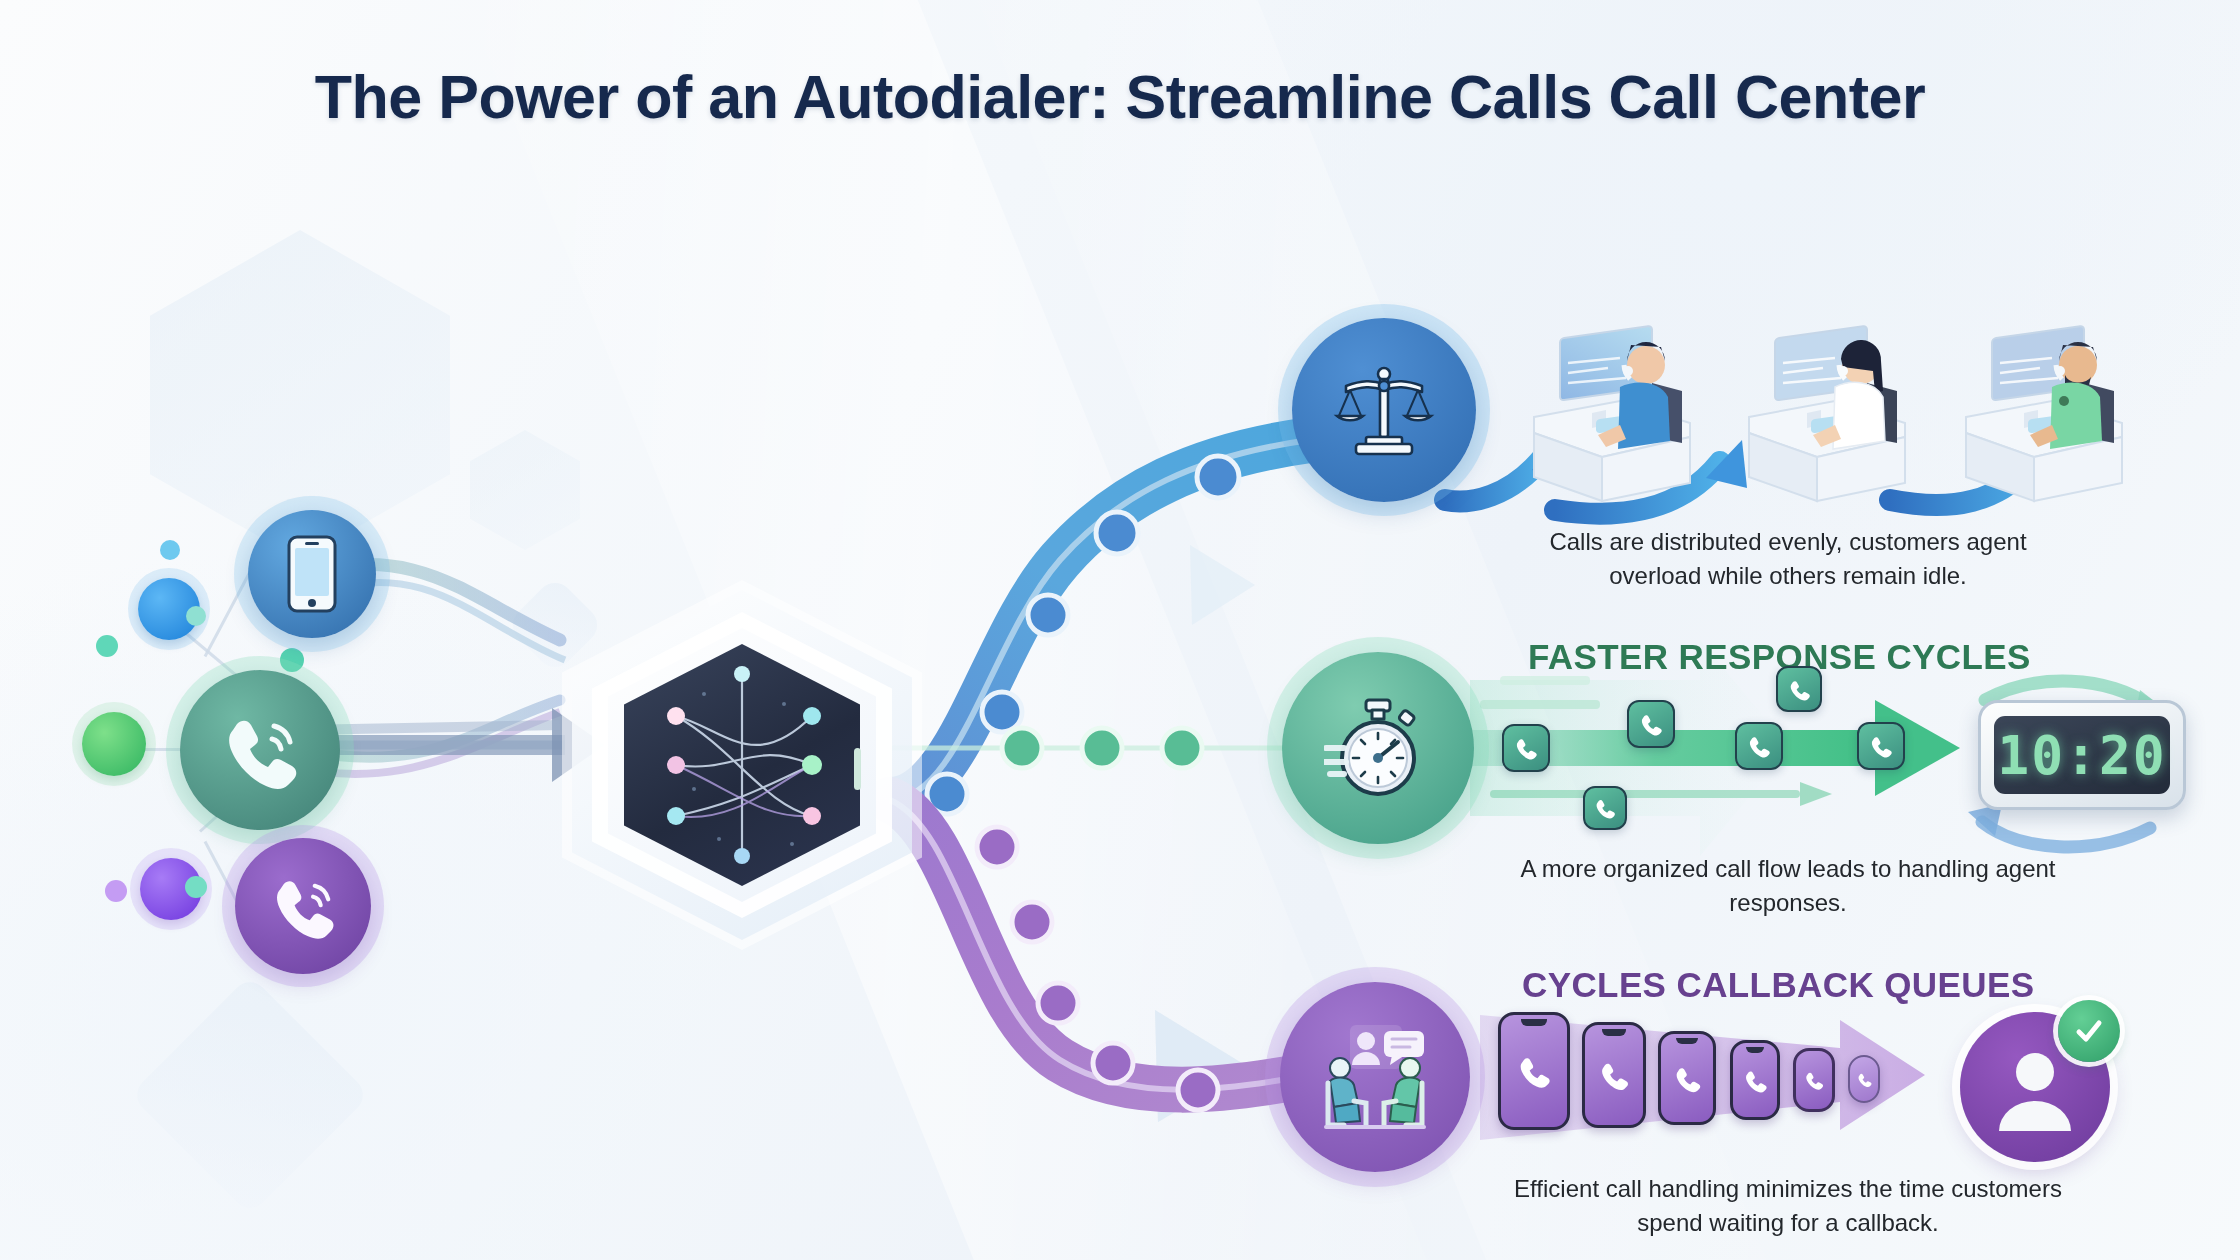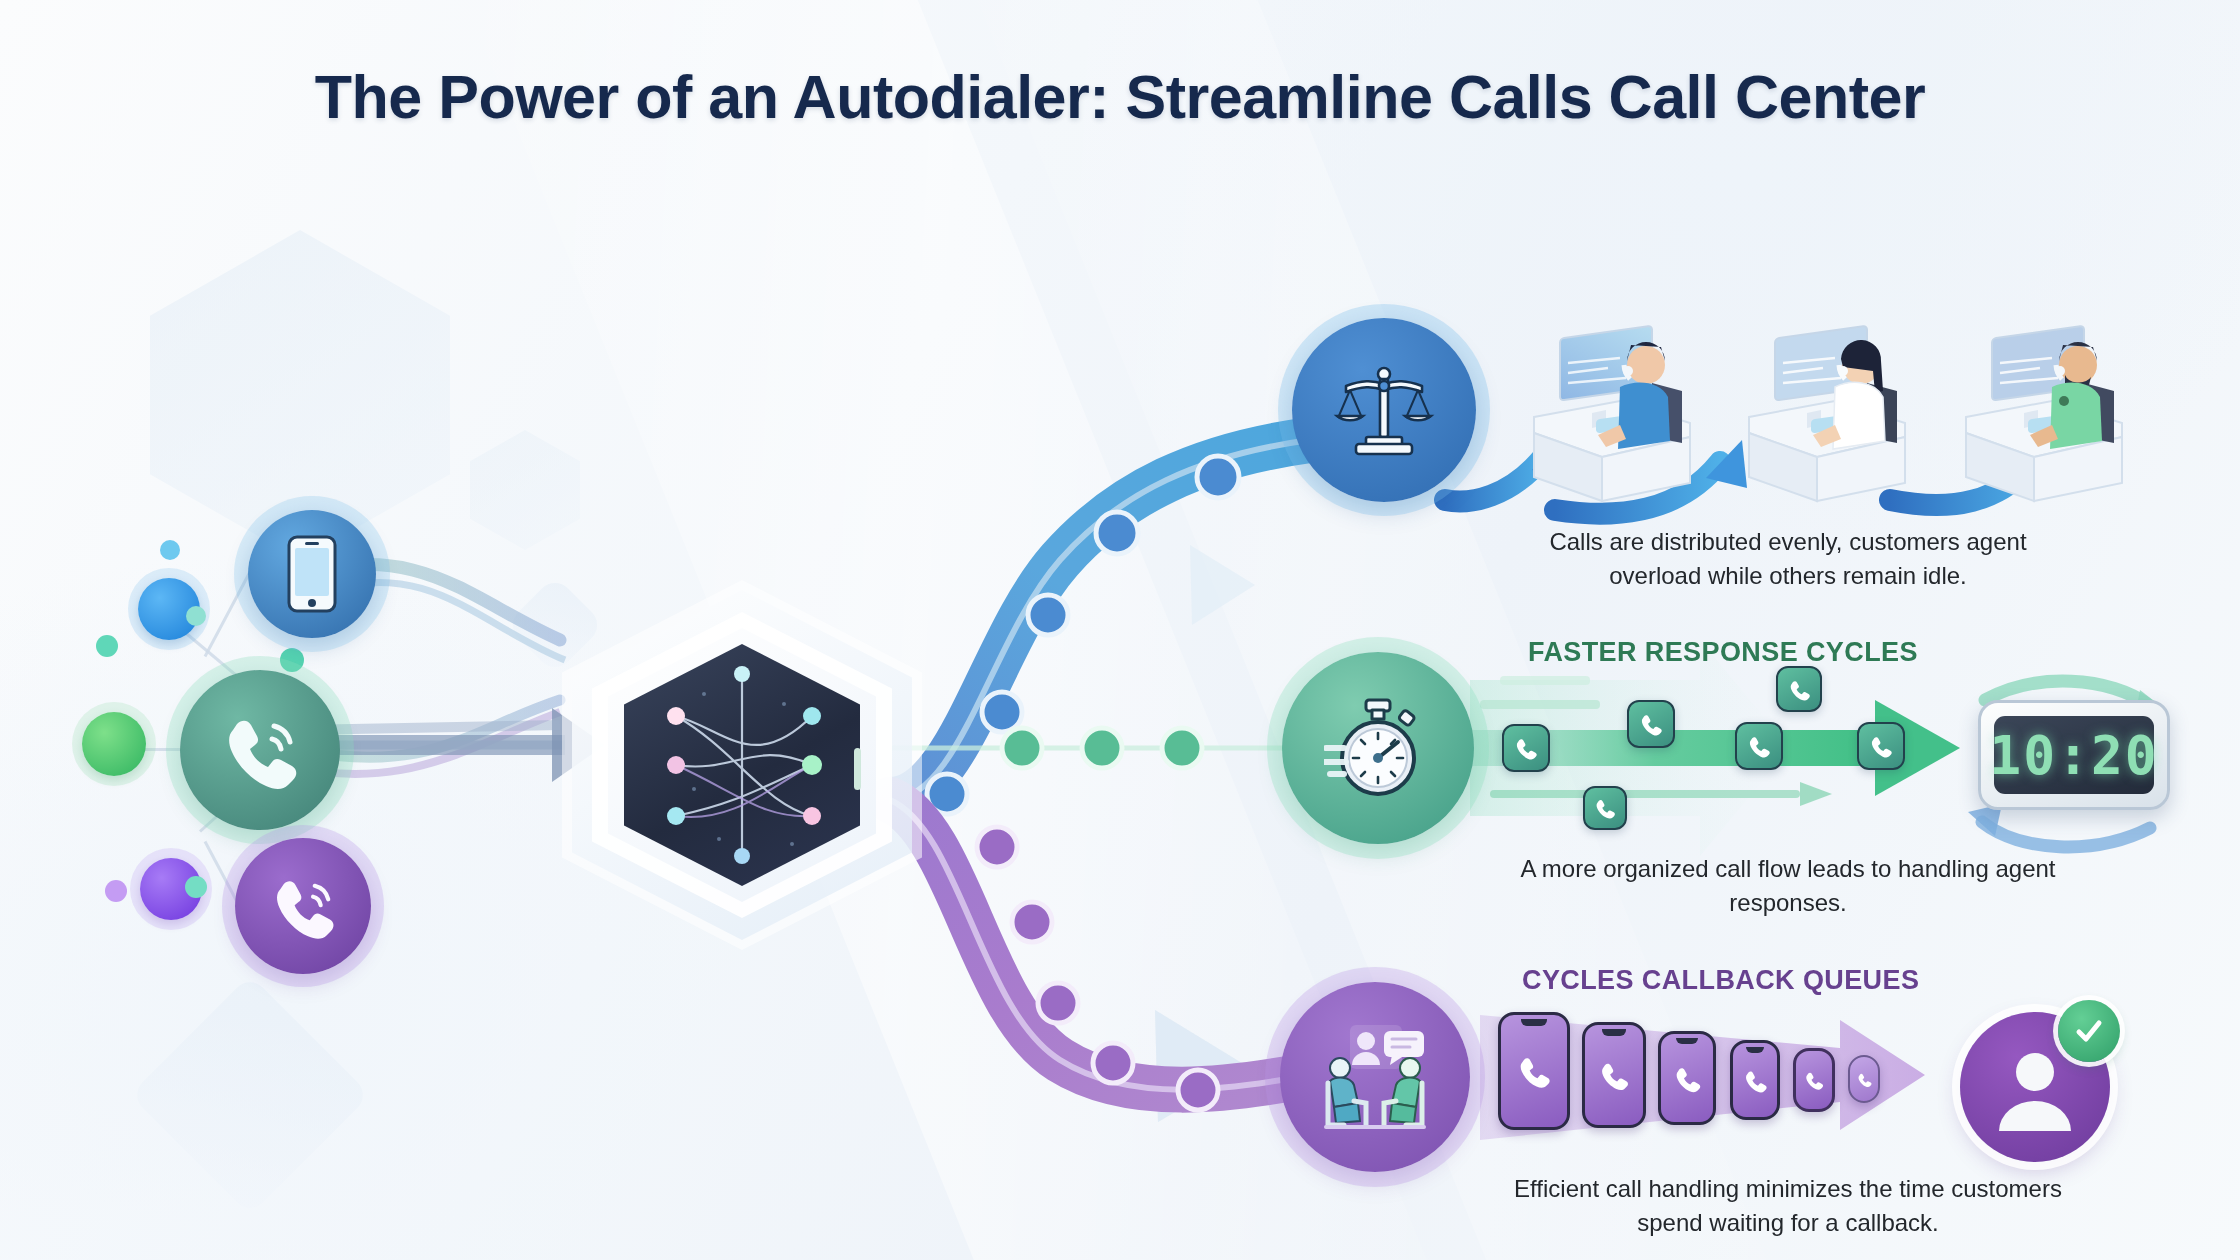--- a/index.html
+++ b/index.html
@@ -56,21 +56,21 @@
   
   .badge {
     position:absolute; display:inline-block;
     padding:10px 30px 11px; border-radius:40px;
     font-size:27px; font-weight:bold; letter-spacing:.4px; color:#ffffff;
     background:linear-gradient(100deg,#4d95df,#3f86d6);
     box-shadow:0 4px 12px rgba(60,120,195,.35);
     white-space:nowrap;
   }
   .head-text {
-    position:absolute; font-size:27px; font-weight:bold; letter-spacing:.4px;
+    position:absolute; font-size:35px; font-weight:bold; letter-spacing:.4px;
     white-space:nowrap;
   }
   .desc {
     position:absolute; font-size:24px; line-height:1.42; color:#23272c;
     text-align:center; width:560px;
   }
   
   .desk { position:absolute; }
   
   .tile { position:absolute; border-radius:12px; display:flex; align-items:center; justify-content:center;
@@ -475,21 +475,21 @@
           <path d="M21 18 c5-5 11-4 14 1 l6 11 c2 4 1 7-2 9 l-5 4 c3 8 10 15 18 18 l4-5 c2-3 5-4 9-2 l11 6 c5 3 6 9 1 14 l-5 5 c-5 5-13 5-22 1 -14-6-28-20-34-34 -4-9-4-17 1-22 z" fill="#ffffff"></path>
         </svg>
     </div>
     <div class="tile" style="left:1857px; top:722px; width:48px; height:48px; background:linear-gradient(150deg,#5fbfa0,#3b8f80); border:2px solid #22414c;">
       <svg width="26" height="26" viewBox="0 0 88 88">
           <path d="M21 18 c5-5 11-4 14 1 l6 11 c2 4 1 7-2 9 l-5 4 c3 8 10 15 18 18 l4-5 c2-3 5-4 9-2 l11 6 c5 3 6 9 1 14 l-5 5 c-5 5-13 5-22 1 -14-6-28-20-34-34 -4-9-4-17 1-22 z" fill="#ffffff"></path>
         </svg>
     </div>
   </div>
 
-  <div id="clock-body" style="left:1978px; top:700px; width:192px; height:110px;">
+  <div id="clock-body" style="left:1978px; top:700px; width:208px; height:110px;">
     <div id="clock-screen">
       <span id="clock-time">10:20</span>
     </div>
   </div>
 
   <div class="desc" style="left:1508px; top:852px;">A more organized call flow leads to handling agent responses.</div>
 
   <div class="head-text" style="left:1522px; top:965px; color:#67418f;">CYCLES CALLBACK QUEUES</div>
 
   <div class="node-circle" style="left:1280px; top:982px; width:190px; height:190px;

